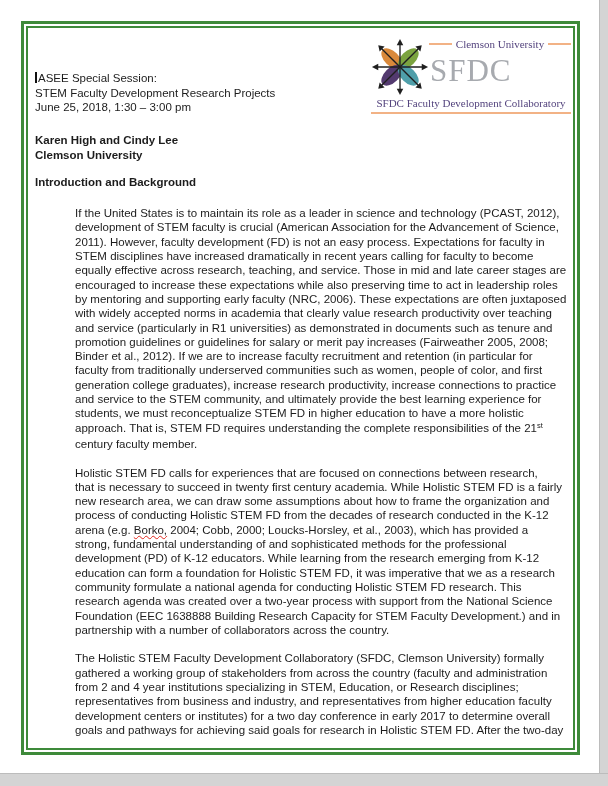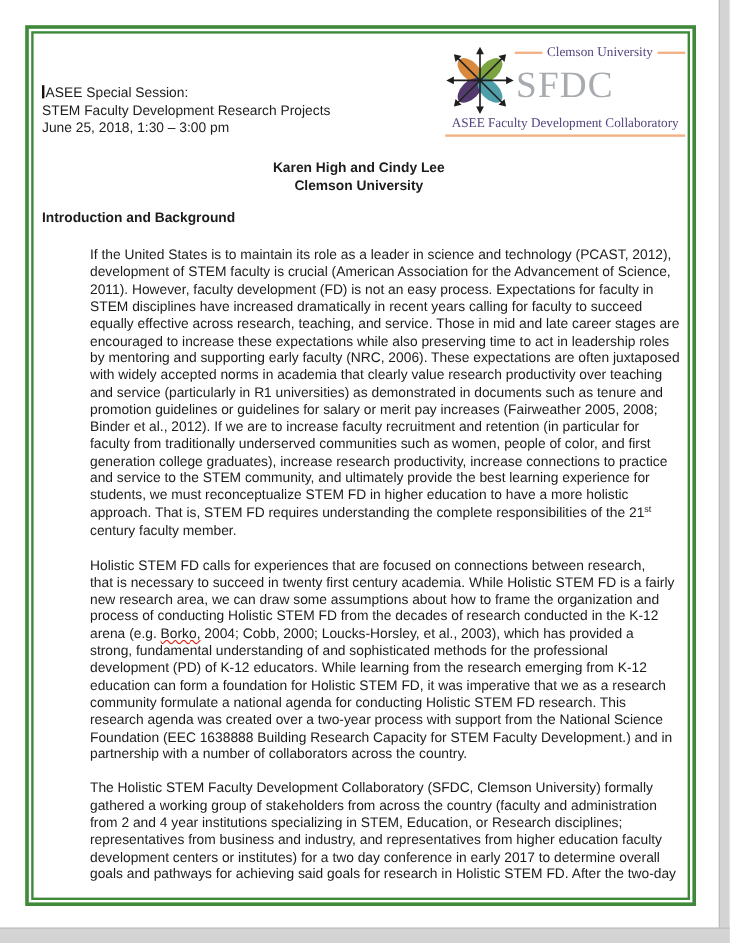--- a/index.html
+++ b/index.html
@@ -41,21 +41,21 @@
   .logo-acronym{font-family:"Liberation Serif","DejaVu Serif",serif;font-size:31px;
     line-height:40px;color:var(--logo-acronym-gray);letter-spacing:1px;margin-left:1px;}
   .logo-tagline{text-align:center;font-family:"Liberation Serif","DejaVu Serif",serif;
     font-size:11px;color:var(--logo-text-purple);white-space:nowrap;margin-top:0px;}
   .logo-bottom-rule{height:2px;background:var(--logo-rule-orange);margin-top:2px;}
   .leaf-orange{fill:var(--logo-orange);} .leaf-green{fill:var(--logo-green);}
   .leaf-purple{fill:var(--logo-purple);} .leaf-teal{fill:var(--logo-teal);}
   .pw-line{stroke:#1f1f1f;stroke-width:1.5;} .pw-head{fill:#1f1f1f;}
   .pw-vein{stroke:rgba(255,255,255,.55);stroke-width:1;}
   
-  .byline{text-align:center;font-weight:bold;margin-top:19px;margin-right:10px;}
+  .byline{font-weight:bold;margin-top:19px;margin-right:10px;}
   .section-heading{font-weight:bold;margin-top:13px;}
   
   .paragraphs{margin-top:17px;}
   .para + .para{margin-top:14.3px;}
   .line{white-space:nowrap;margin-left:40px;}
   sup{font-size:7.5px;position:relative;top:-4px;vertical-align:baseline;}
   .sq{text-decoration:underline;text-decoration-style:wavy;
     text-decoration-color:var(--squiggle-red);text-decoration-thickness:1px;
     text-decoration-skip-ink:none;}
 </style>
@@ -109,38 +109,38 @@
           </svg>
           <div class="logo-right">
             <div class="logo-top-row">
               <span class="logo-rule"></span>
               <span class="logo-inst">Clemson University</span>
               <span class="logo-rule"></span>
             </div>
             <div class="logo-acronym">SFDC</div>
           </div>
         </div>
-        <div class="logo-tagline">ASEE Faculty Development Collaboratory</div>
+        <div class="logo-tagline">SFDC Faculty Development Collaboratory</div>
         <div class="logo-bottom-rule"></div>
       </div>
     </div>
 
     <div class="byline">
       <div>Karen High and Cindy Lee</div>
       <div>Clemson University</div>
     </div>
 
     <div class="section-heading">Introduction and Background</div>
 
     <div class="paragraphs">
         <div class="para">
           <div class="line"><span>If the United States is to maintain its role as a leader in science and technology (PCAST, 2012),</span></div>
           <div class="line"><span>development of STEM faculty is crucial (American Association for the Advancement of Science,</span></div>
           <div class="line"><span>2011). However, faculty development (FD) is not an easy process. Expectations for faculty in</span></div>
-          <div class="line"><span>STEM disciplines have increased dramatically in recent years calling for faculty to succeed</span></div>
+          <div class="line"><span>STEM disciplines have increased dramatically in recent years calling for faculty to become</span></div>
           <div class="line"><span>equally effective across research, teaching, and service. Those in mid and late career stages are</span></div>
           <div class="line"><span>encouraged to increase these expectations while also preserving time to act in leadership roles</span></div>
           <div class="line"><span>by mentoring and supporting early faculty (NRC, 2006). These expectations are often juxtaposed</span></div>
           <div class="line"><span>with widely accepted norms in academia that clearly value research productivity over teaching</span></div>
           <div class="line"><span>and service (particularly in R1 universities) as demonstrated in documents such as tenure and</span></div>
           <div class="line"><span>promotion guidelines or guidelines for salary or merit pay increases (Fairweather 2005, 2008;</span></div>
           <div class="line"><span>Binder et al., 2012). If we are to increase faculty recruitment and retention (in particular for</span></div>
           <div class="line"><span>faculty from traditionally underserved communities such as women, people of color, and first</span></div>
           <div class="line"><span>generation college graduates), increase research productivity, increase connections to practice</span></div>
           <div class="line"><span>and service to the STEM community, and ultimately provide the best learning experience for</span></div>

